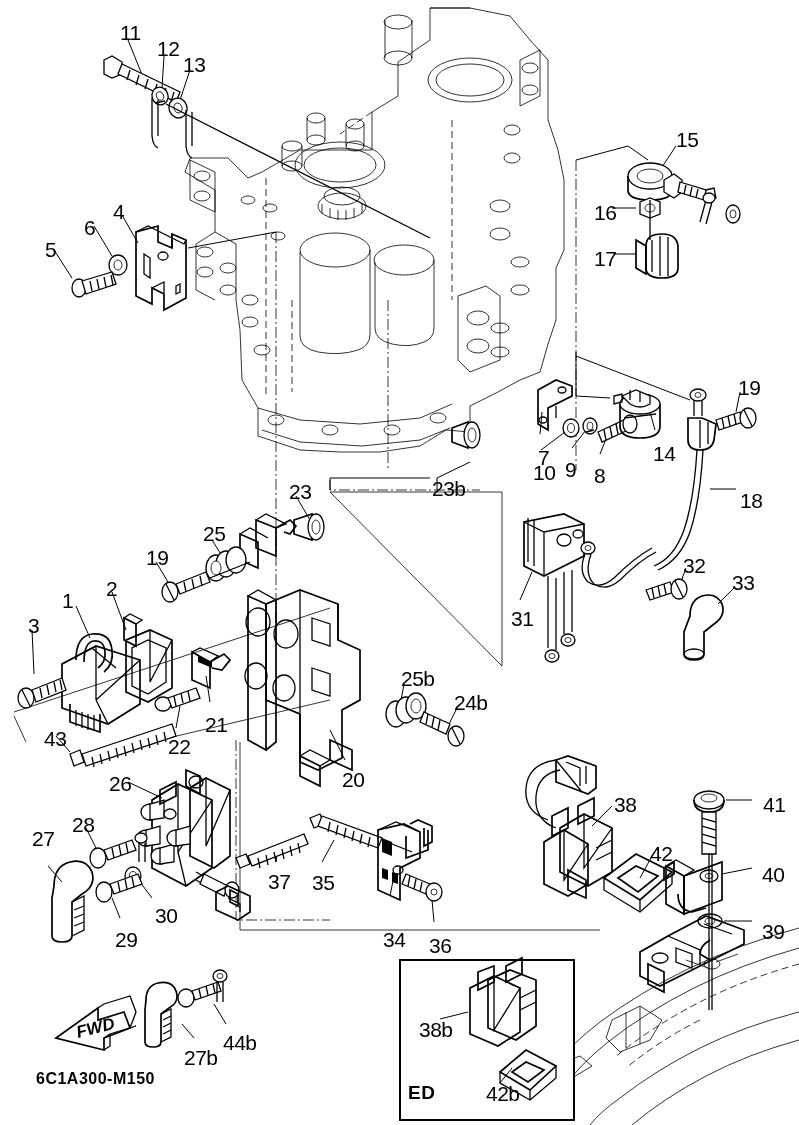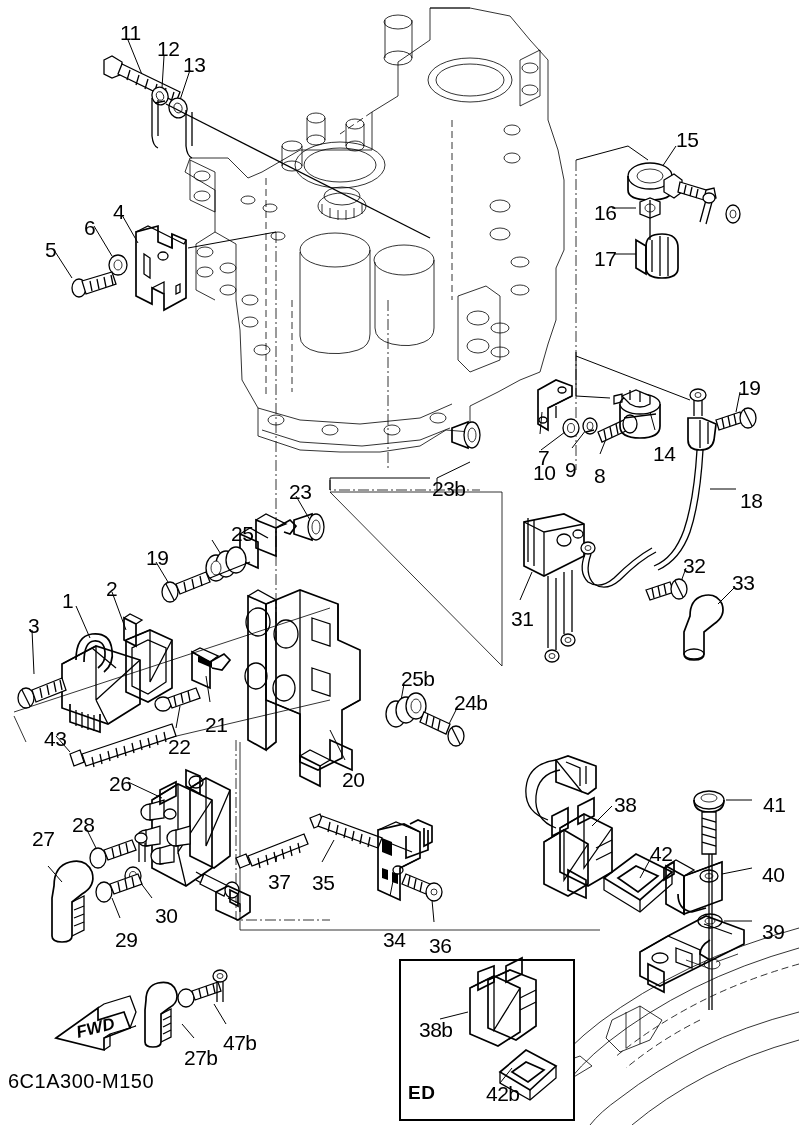--- a/index.html
+++ b/index.html
@@ -3,22 +3,22 @@
 <meta charset="utf-8">
 <style>
   html,body{margin:0;padding:0;background:#fff;}
   body{width:799px;height:1125px;overflow:hidden;
        font-family:"Liberation Sans", sans-serif;color:#000;}
   #stage{position:relative;width:799px;height:1125px;background:#fff;}
   #stage svg{position:absolute;left:0;top:0;}
   .callout{position:absolute;font-family:"Liberation Sans",sans-serif;
            font-size:21px;font-weight:400;color:#000;letter-spacing:-0.5px;
            line-height:1;white-space:nowrap;}
-  #partnum{position:absolute;left:8px;top:1070px;font-size:20px;
-           font-weight:400;letter-spacing:0.5px;}
+  #partnum{position:absolute;left:36px;top:1070px;font-size:16px;
+           font-weight:700;letter-spacing:0.5px;}
   #edlabel{position:absolute;left:408px;top:1082px;font-size:19px;
            font-weight:700;letter-spacing:0.5px;}
   .fwdtext{font-size:17px;font-weight:700;font-style:italic;}
 </style>
 </head>
 <body>
 
 <div id="stage">
 
 <svg width="799" height="1125" viewBox="0 0 799 1125">
@@ -734,27 +734,27 @@
 <div class="callout" style="left:594px;top:248px;">17</div>
 <div class="callout" style="left:740px;top:490px;">18</div>
 <div class="callout" style="left:738px;top:377px;">19</div>
 <div class="callout" style="left:342px;top:769px;">20</div>
 <div class="callout" style="left:205px;top:714px;">21</div>
 <div class="callout" style="left:168px;top:736px;">22</div>
 <div class="callout" style="left:289px;top:481px;">23</div>
 <div class="callout" style="left:432px;top:478px;">23b</div>
 <div class="callout" style="left:146px;top:547px;">19</div>
 <div class="callout" style="left:454px;top:692px;">24b</div>
-<div class="callout" style="left:203px;top:523px;margin-left:28px;">25</div>
+<div class="callout" style="left:203px;top:523px;">25</div>
 <div class="callout" style="left:401px;top:668px;">25b</div>
 <div class="callout" style="left:109px;top:773px;">26</div>
 <div class="callout" style="left:32px;top:828px;">27</div>
 <div class="callout" style="left:184px;top:1047px;">27b</div>
 <div class="callout" style="left:72px;top:814px;">28</div>
-<div class="callout" style="left:223px;top:1032px;">47b</div>
+<div class="callout" style="left:223px;top:1032px;">44b</div>
 <div class="callout" style="left:115px;top:929px;">29</div>
 <div class="callout" style="left:155px;top:905px;">30</div>
 <div class="callout" style="left:511px;top:608px;">31</div>
 <div class="callout" style="left:683px;top:555px;">32</div>
 <div class="callout" style="left:732px;top:572px;">33</div>
 <div class="callout" style="left:383px;top:907px;margin-top:22px;">34</div>
 <div class="callout" style="left:312px;top:872px;">35</div>
 <div class="callout" style="left:429px;top:935px;">36</div>
 <div class="callout" style="left:268px;top:871px;">37</div>
 <div class="callout" style="left:614px;top:794px;">38</div>

